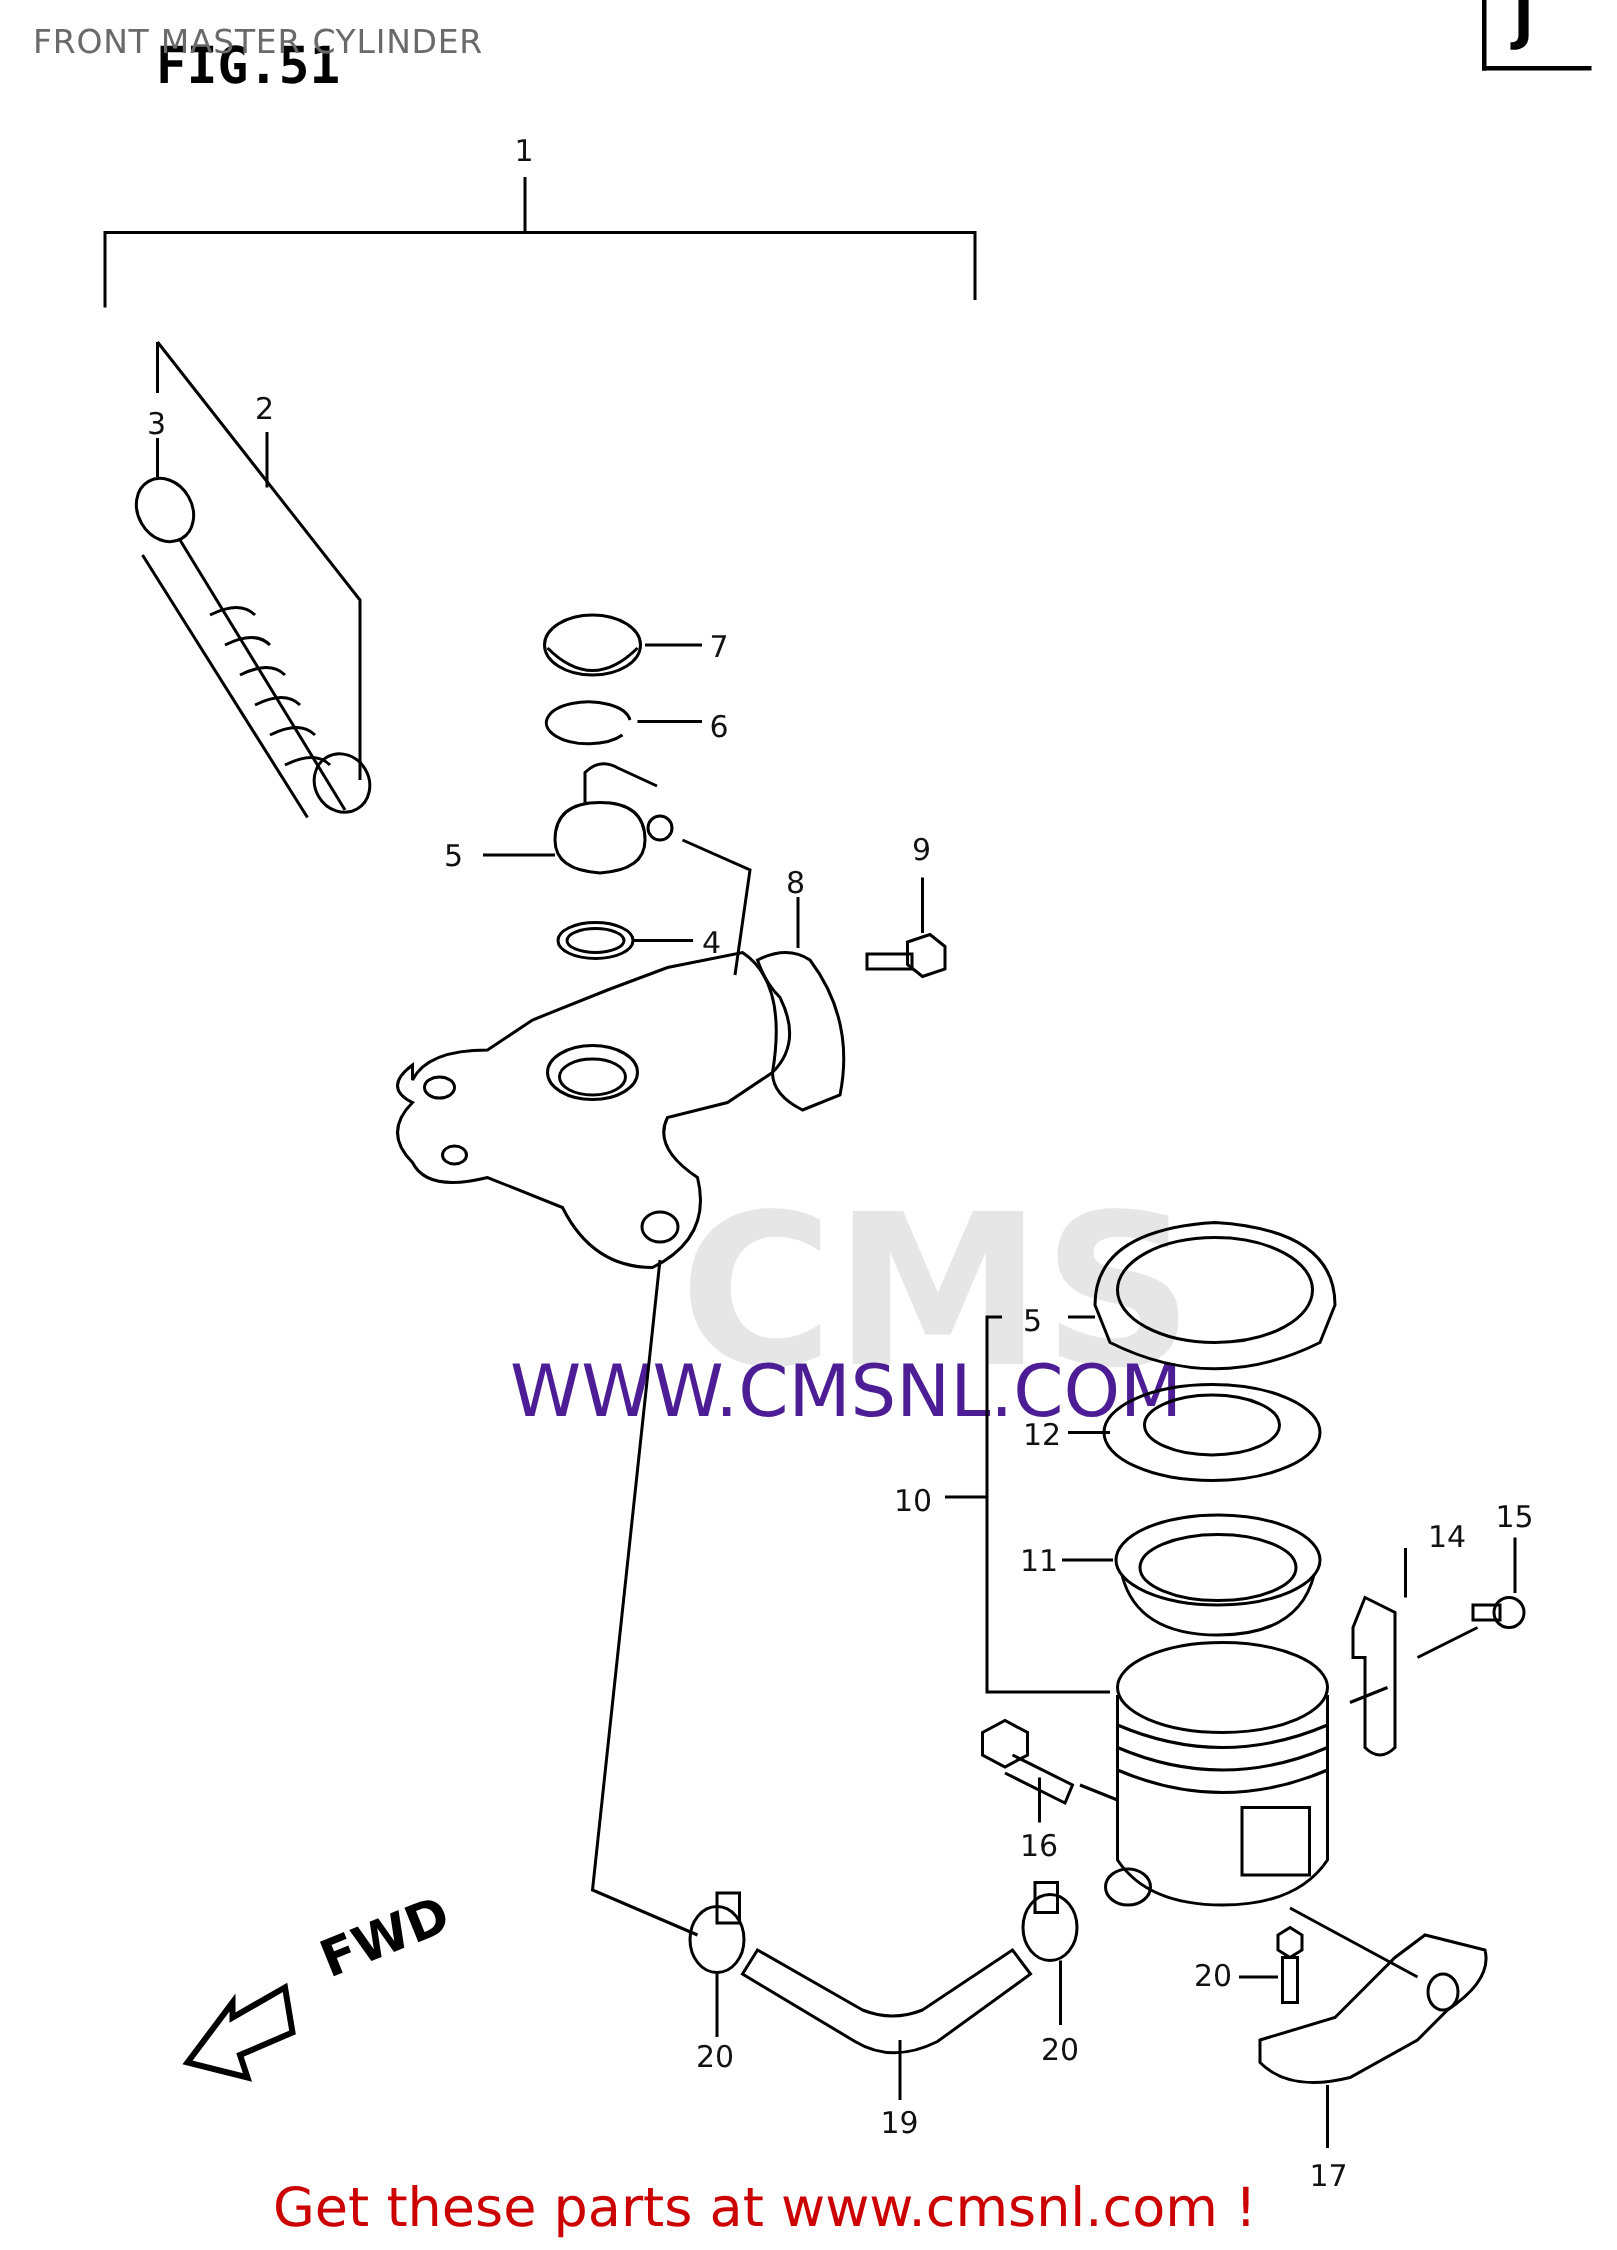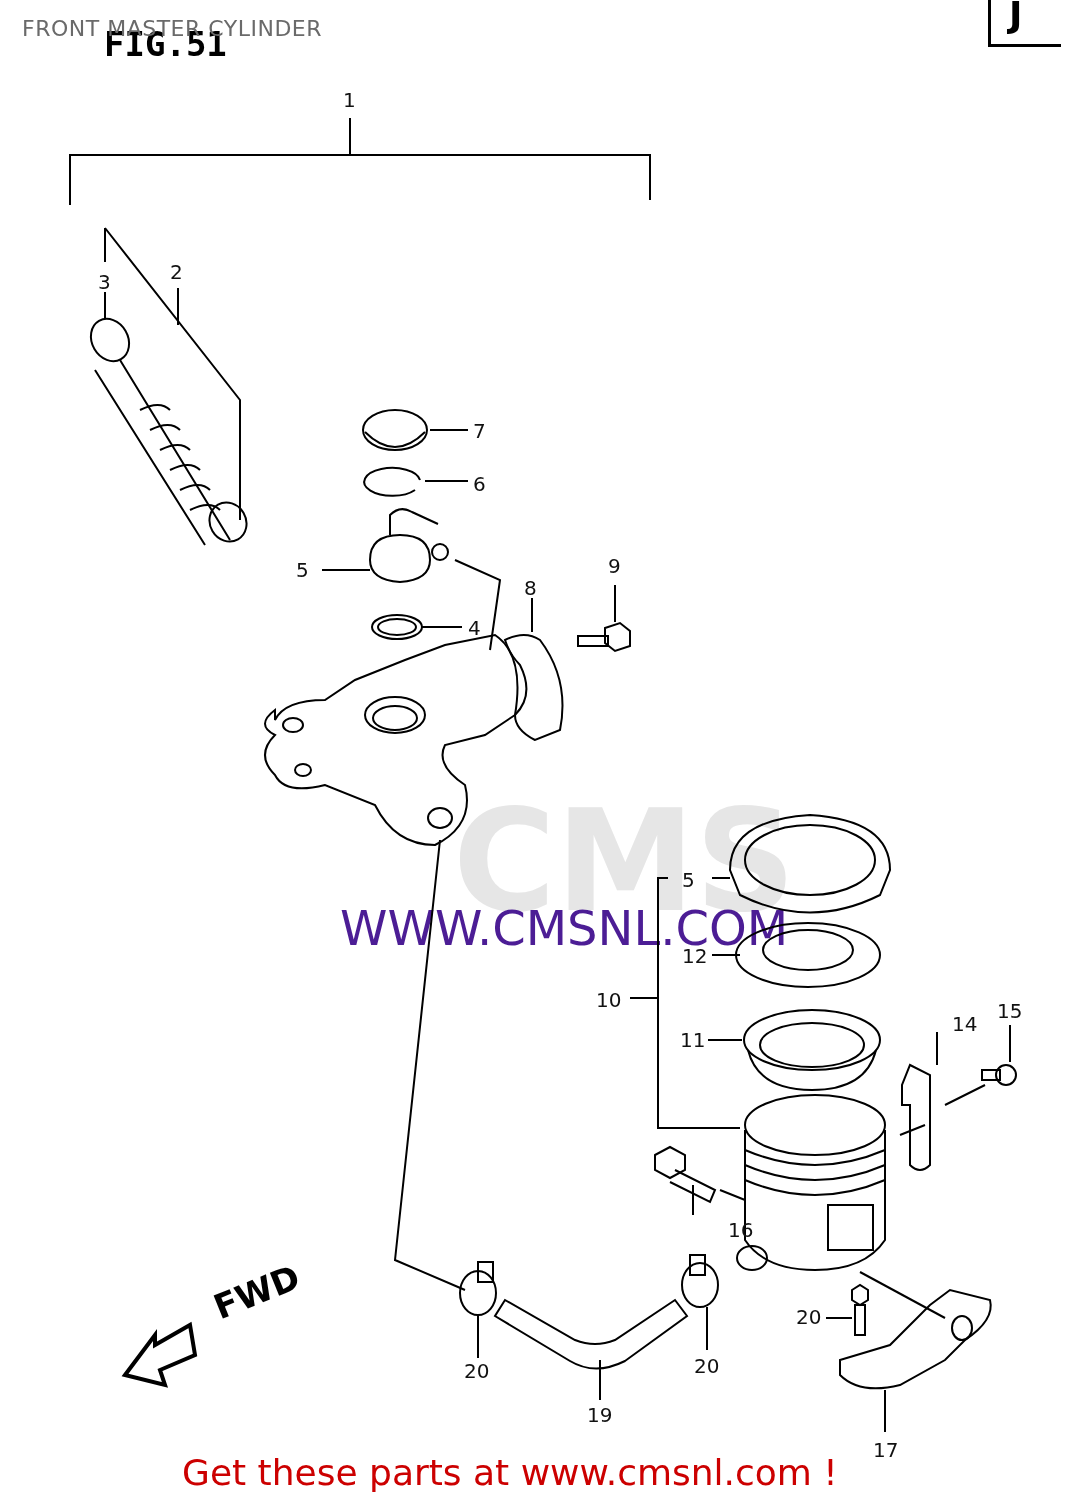--- a/index.html
+++ b/index.html
@@ -186,21 +186,21 @@
 <div class="lbl" style="left:473px;top:474px;">6</div>
 <div class="lbl" style="left:473px;top:421px;">7</div>
 <div class="lbl" style="left:524px;top:578px;">8</div>
 <div class="lbl" style="left:608px;top:556px;">9</div>
 <div class="lbl" style="left:596px;top:990px;">10</div>
 <div class="lbl" style="left:680px;top:1030px;text-align:right;">11</div>
 <div class="lbl" style="left:682px;top:946px;">12</div>
 <div class="lbl" style="left:682px;top:870px;">5</div>
 <div class="lbl" style="left:952px;top:1014px;">14</div>
 <div class="lbl" style="left:997px;top:1001px;">15</div>
-<div class="lbl" style="left:680px;top:1220px;margin-left:48px;">16</div>
+<div class="lbl" style="left:680px;top:1220px;">16</div>
 <div class="lbl" style="left:873px;top:1440px;">17</div>
 <div class="lbl" style="left:796px;top:1307px;">20</div>
 <div class="lbl" style="left:587px;top:1405px;">19</div>
 <div class="lbl" style="left:464px;top:1361px;">20</div>
 <div class="lbl" style="left:694px;top:1356px;">20</div>
 
 <div class="fwd">FWD</div>
 
 <div class="promo">Get these parts at www.cmsnl.com !</div>
 

